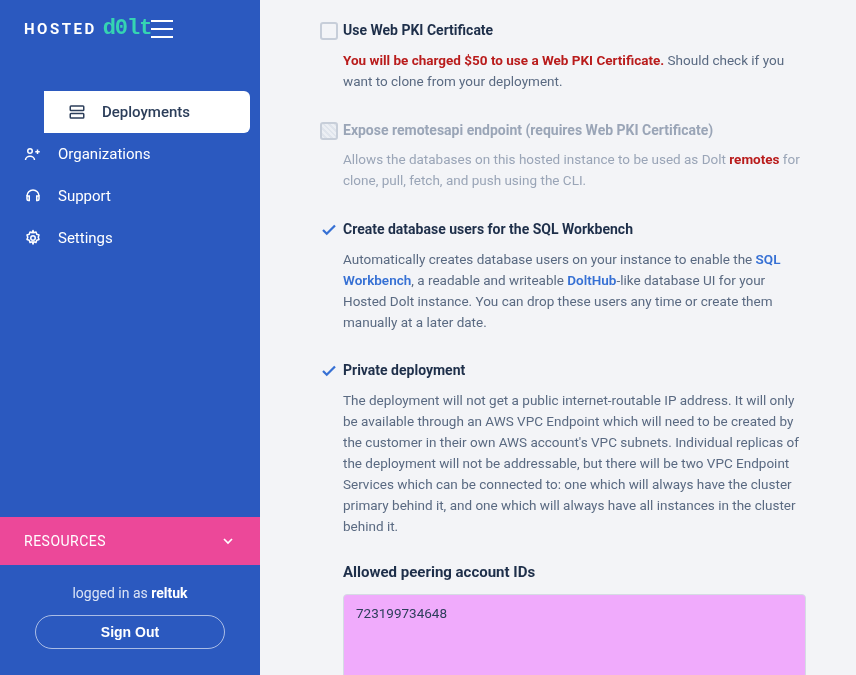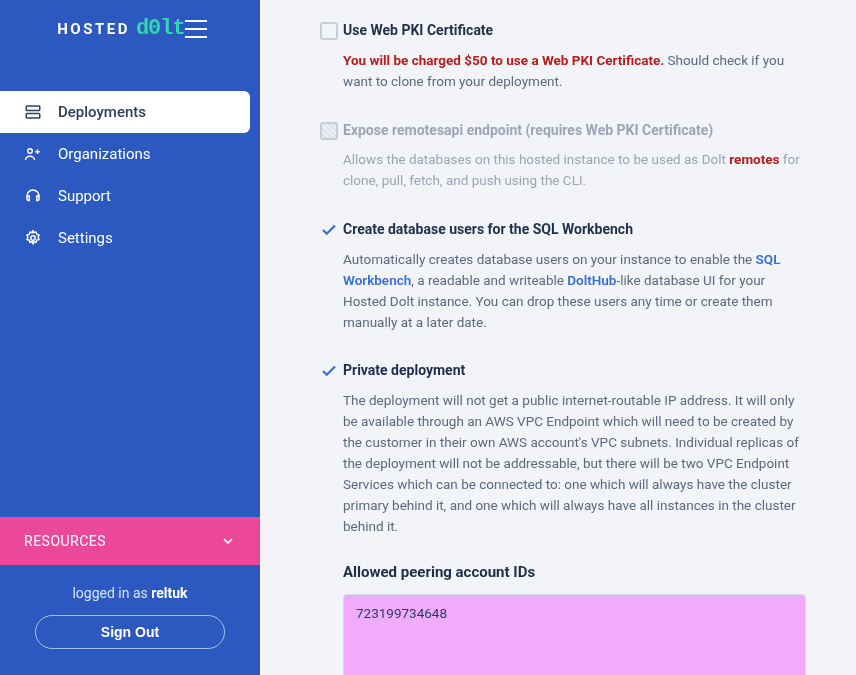--- a/index.html
+++ b/index.html
@@ -20,21 +20,21 @@
       width: 260px;
       background: #2b59bf;
       color: #ffffff;
       display: flex;
       flex-direction: column;
       flex-shrink: 0;
     }
     .sidebar-header {
       display: flex;
       align-items: center;
-      justify-content: center;
+      justify-content: flex-start;
       padding: 16px 20px 20px 24px;
     }
     .brand {
       display: flex;
       align-items: baseline;
       gap: 6px;
     }
     .brand-hosted {
       font-size: 15px;
       font-weight: 700;
@@ -73,20 +73,21 @@
       font-size: 15px;
       cursor: pointer;
       color: #ffffff;
     }
     .nav-item.active {
       background: #ffffff;
       color: #2c3e5a;
       font-weight: 500;
       border-radius: 0 6px 6px 0;
       margin-right: 10px;
+      margin-left: 44px;
     }
     .nav-icon {
       width: 18px;
       height: 18px;
       display: flex;
       align-items: center;
       justify-content: center;
     }
     .nav-icon svg { width: 18px; height: 18px; }
     .sidebar-spacer { flex: 1; }

